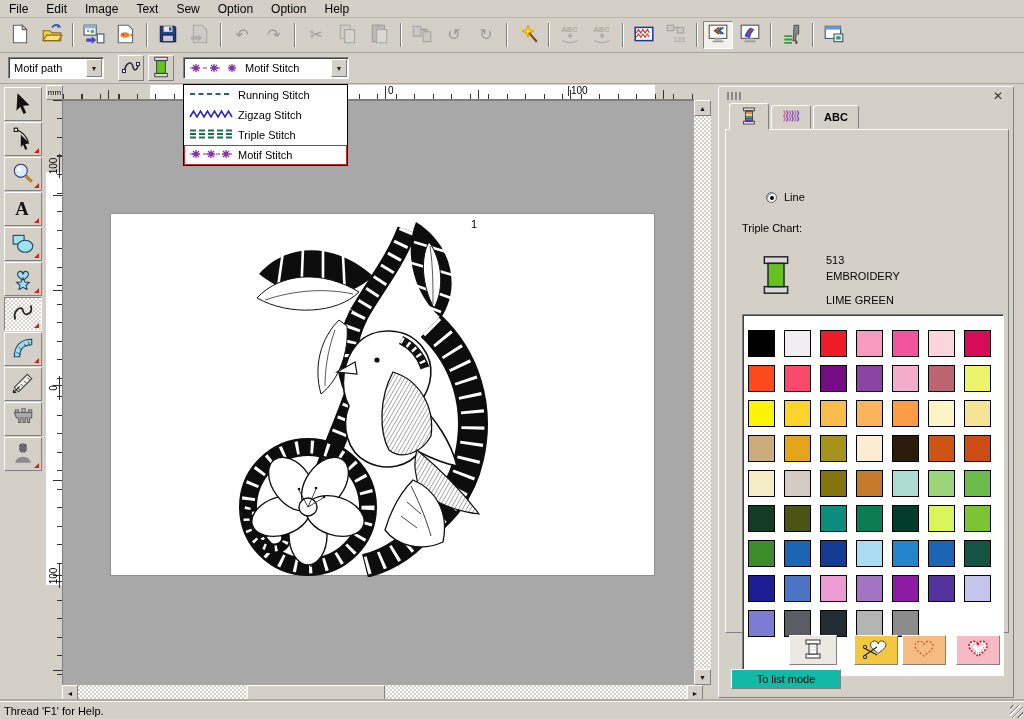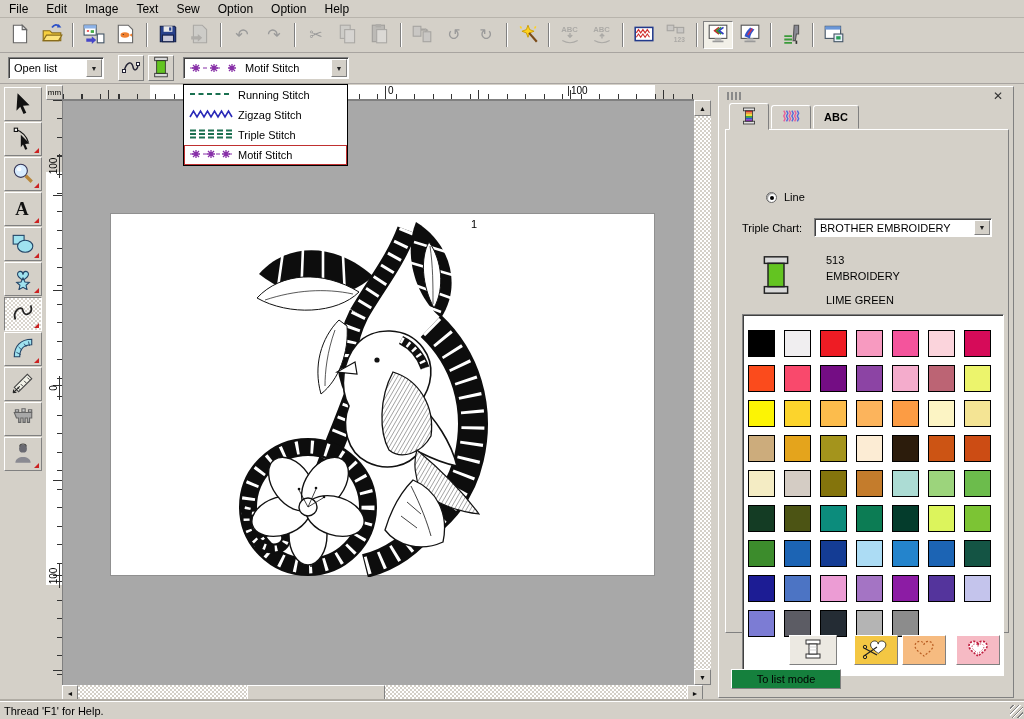--- a/index.html
+++ b/index.html
@@ -80,21 +80,21 @@
   #thread-chart-label { position:absolute; left:16px; top:92px; }
   #thread-chart-combo { position:absolute; left:88px; top:88px; width:178px; }
   #sel-spool { position:absolute; left:34px; top:124px; }
   #sel-code { position:absolute; left:100px; top:124px; }
   #sel-line1 { position:absolute; left:100px; top:140px; }
   #sel-line2 { position:absolute; left:100px; top:164px; }
   #palette-box { position:absolute; left:16px; top:184px; width:262px; height:362px; background:#fff; border:1px solid; border-color:#808080 #fff #fff #808080; box-shadow:inset 1px 1px 0 #404040; overflow:hidden; }
   #palette-grid { position:absolute; left:5px; top:15px; width:254px; display:flex; flex-wrap:wrap; }
   .swatch { width:27px; height:27px; border:1px solid #000; margin:0 9px 8px 0; }
   .rp-actbtn { position:absolute; top:548px; height:30px; border:1px solid; border-color:#fff #808080 #808080 #fff; display:flex; align-items:center; justify-content:center; }
-  #to-list-btn { position:absolute; left:12px; top:582px; width:110px; height:20px; background:#15803d; border:1px solid; border-color:#fff #808080 #808080 #fff; text-align:center; line-height:18px; }
+  #to-list-btn { position:absolute; left:12px; top:582px; width:110px; height:20px; background:#14b8a6; border:1px solid; border-color:#fff #808080 #808080 #fff; text-align:center; line-height:18px; }
 
   
   #status-bar { position:absolute; left:0; top:701px; width:1024px; height:18px; background:#d4d0c8; border-top:1px solid #fff; box-shadow:0 -2px 0 #b0aca4; display:flex; align-items:center; padding-left:4px; }
   #resize-grip { position:absolute; right:1px; bottom:1px; width:13px; height:13px; background-image:repeating-linear-gradient(135deg,transparent 0 2px,#808080 2px 3px,#fff 3px 4px); }
 </style>
 </head>
 <body>
 
 <div id="menu-bar">
     <span class="menu-item">File</span>
@@ -268,21 +268,21 @@
           <rect x="2" y="3" width="14" height="11" fill="#fff" stroke="#456"></rect>
           <rect x="2" y="3" width="14" height="3" fill="#6a96d8"></rect>
           <rect x="10" y="10" width="8" height="7" fill="#e8f0f8" stroke="#456"></rect>
           <rect x="12" y="12" width="4" height="3" fill="#2aa05a"></rect>
         </svg></span>
     </div>
   </div>
 
 <div id="toolbar2">
   <div class="combo abs" style="left:8px;top:4px;width:96px;">
-    <span class="cval">Open list</span>
+    <span class="cval">Motif path</span>
     <span class="combo-arrow">▼</span>
   </div>
   <div class="sq-btn abs" style="left:118px;top:2px;">
       <span id="draw-curve-ico"><svg width="22" height="22" viewBox="0 0 22 22">
           <path d="M4,15 C7,5 12,5 13,11 C14,16 18,14 18,8" stroke="#223" fill="none" stroke-width="1.4"></path>
           <rect x="2.5" y="13.5" width="3" height="3" fill="#fff" stroke="#223"></rect>
           <rect x="16.5" y="6.5" width="3" height="3" fill="#fff" stroke="#223"></rect>
         </svg></span>
     </div>
   <div class="sq-btn abs" style="left:148px;top:2px;">
@@ -557,24 +557,20 @@
       <div class="rp-tab" style="left: 94px; width: 46px;">
         <span>ABC</span>
       </div>
     </div>
   <div id="rp-body">
     <div class="radio-outer">
         <span class="radio-dot"></span>
       </div>
     <span id="radio-label">Line</span>
     <span id="thread-chart-label">Triple Chart:</span>
-    <div id="thread-chart-combo" class="combo" style="height:19px;">
-      <span class="cval" style="font-size:11px;">BROTHER EMBROIDERY</span>
-      <span class="combo-arrow" style="height:15px;">▼</span>
-    </div>
     <span id="sel-spool"><svg width="32" height="42" viewBox="0 0 22 28">
           <rect x="3" y="1.5" width="16" height="4.5" fill="#d8d8d8" stroke="#222"></rect>
           <rect x="3" y="22" width="16" height="4.5" fill="#d8d8d8" stroke="#222"></rect>
           <rect x="5.5" y="6" width="11" height="16" fill="#63c421" stroke="#222"></rect>
         </svg></span>
     <span id="sel-code">513</span>
     <span id="sel-line1">EMBROIDERY</span>
     <span id="sel-line2">LIME GREEN</span>
     <div id="palette-box">
       <div id="palette-grid">

